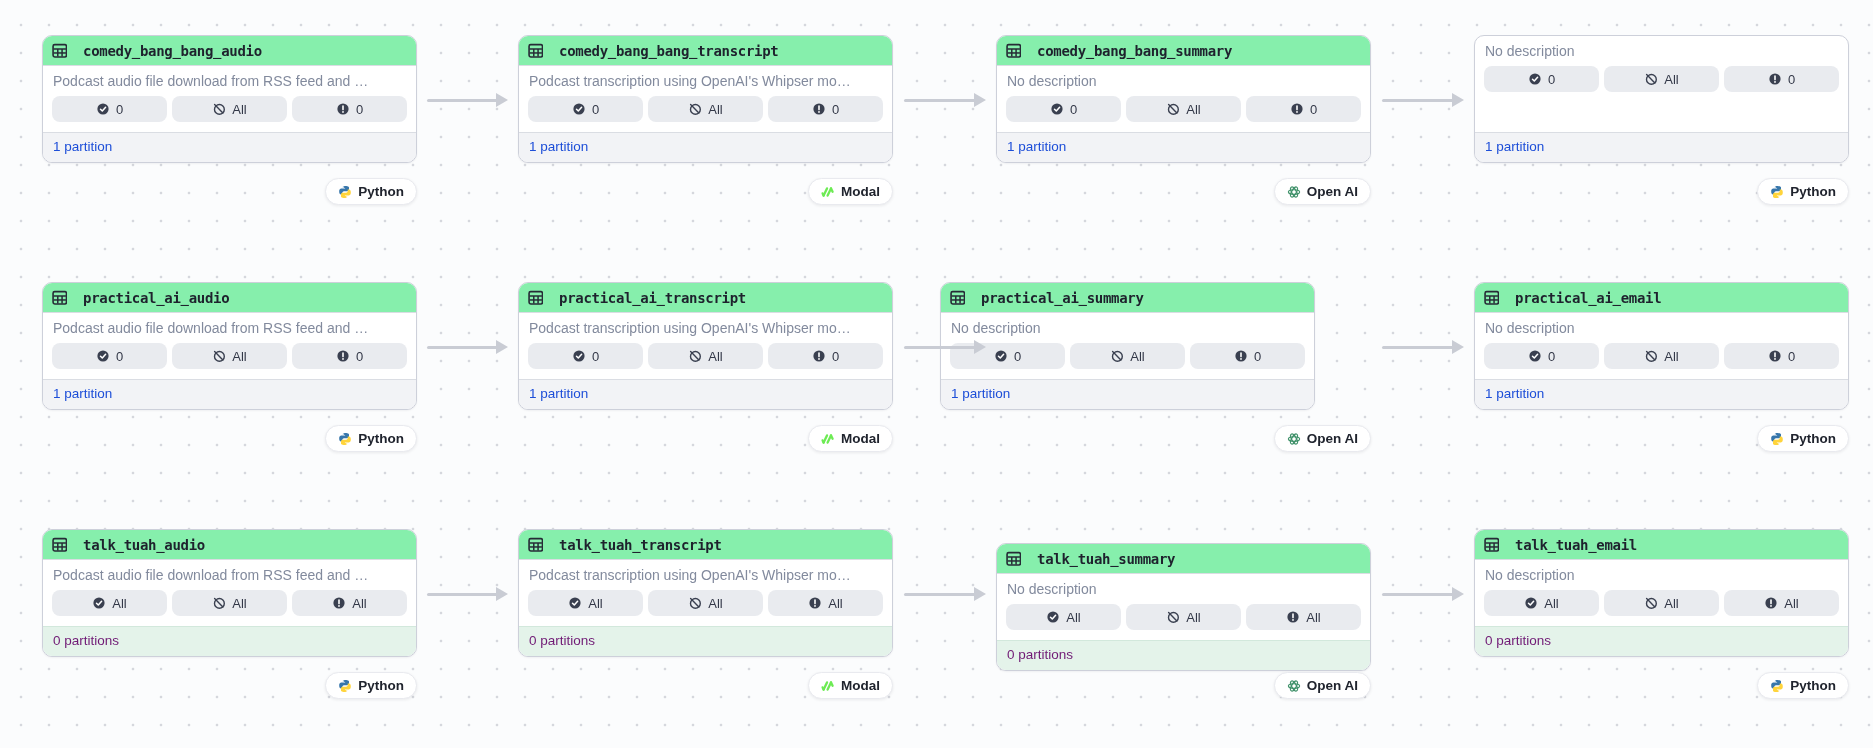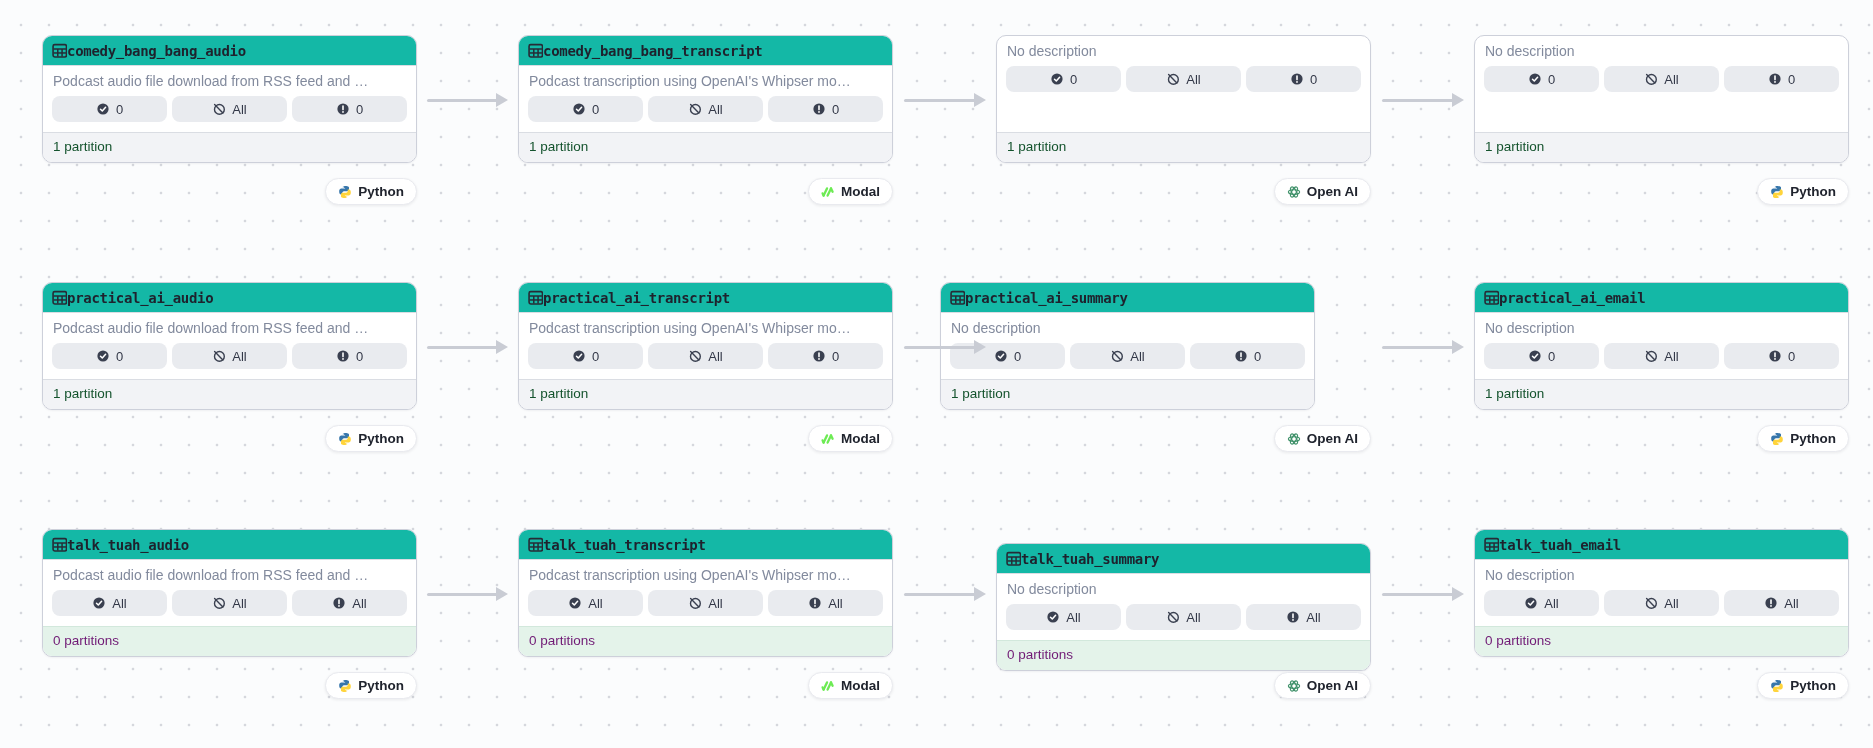--- a/index.html
+++ b/index.html
@@ -14,23 +14,23 @@
     background-position: 7px 11px;
   }
 
   .card {
     position:absolute; width:375px; height:128px;
     background:#FFFFFF;
     border:1px solid #CDD0DA; border-radius:10px;
     box-shadow:0 1px 2px rgba(20,24,40,.05);
   }
   .card-header {
-    display:flex; align-items:center; gap:0;
+    display:flex; align-items:center; gap:16px;
     height:30px; padding:0 9px;
-    background:#14b8a6;
+    background:#86efac;
     border-bottom:1px solid #DADDE3;
     border-radius:9px 9px 0 0;
   }
   .card-title {
     font-family:"DejaVu Sans Mono", monospace;
     font-weight:bold; font-size:14px; letter-spacing:-0.3px;
     color:#1E222D; white-space:nowrap; overflow:hidden;
   }
   .card-desc {
     height:30px; line-height:30px; padding:0 10px;
@@ -41,21 +41,21 @@
   .badge {
     flex:1; display:flex; align-items:center; justify-content:center; gap:6px;
     background:#E9EBEF; border-radius:8px;
     font-size:13px; color:#333848;
   }
   .card-footer {
     position:absolute; left:0; right:0; bottom:0;
     height:30px; line-height:28px; padding:0 10px;
     background:#F2F3F6; border-top:1px solid #DADDE3;
     border-radius:0 0 9px 9px;
-    font-size:13.5px; color:#14532d;
+    font-size:13.5px; color:#1d4ed8;
   }
   .card-footer[data-state="empty"] {
     background:#E4F3EA; color:#701a75; border-top-color:#D2E8DC;
   }
 
   .tag-row {
     position:absolute; width:375px; height:27px;
     display:flex; justify-content:flex-end; pointer-events:none;align-items:center;
   }
   .tag {
@@ -202,20 +202,28 @@
               <use href="#i-alert"></use>
             </svg>
           </span>
           <span>0</span>
         </span>
     </div>
     <div class="card-footer" data-state="partitioned">1 partition</div>
   </div>
 
   <div class="card" style="left:996px; top:35px">
+    <div class="card-header">
+      <span class="icon">
+          <svg width="15" height="15" viewBox="0 0 14 14">
+            <use href="#i-table"></use>
+          </svg>
+        </span>
+      <span class="card-title">comedy_bang_bang_summary</span>
+    </div>
     <div class="card-desc">No description</div>
     <div class="badges">
       <span class="badge">
           <span class="icon">
             <svg width="14" height="14" viewBox="0 0 14 14">
               <use href="#i-check"></use>
             </svg>
           </span>
           <span>0</span>
         </span>

